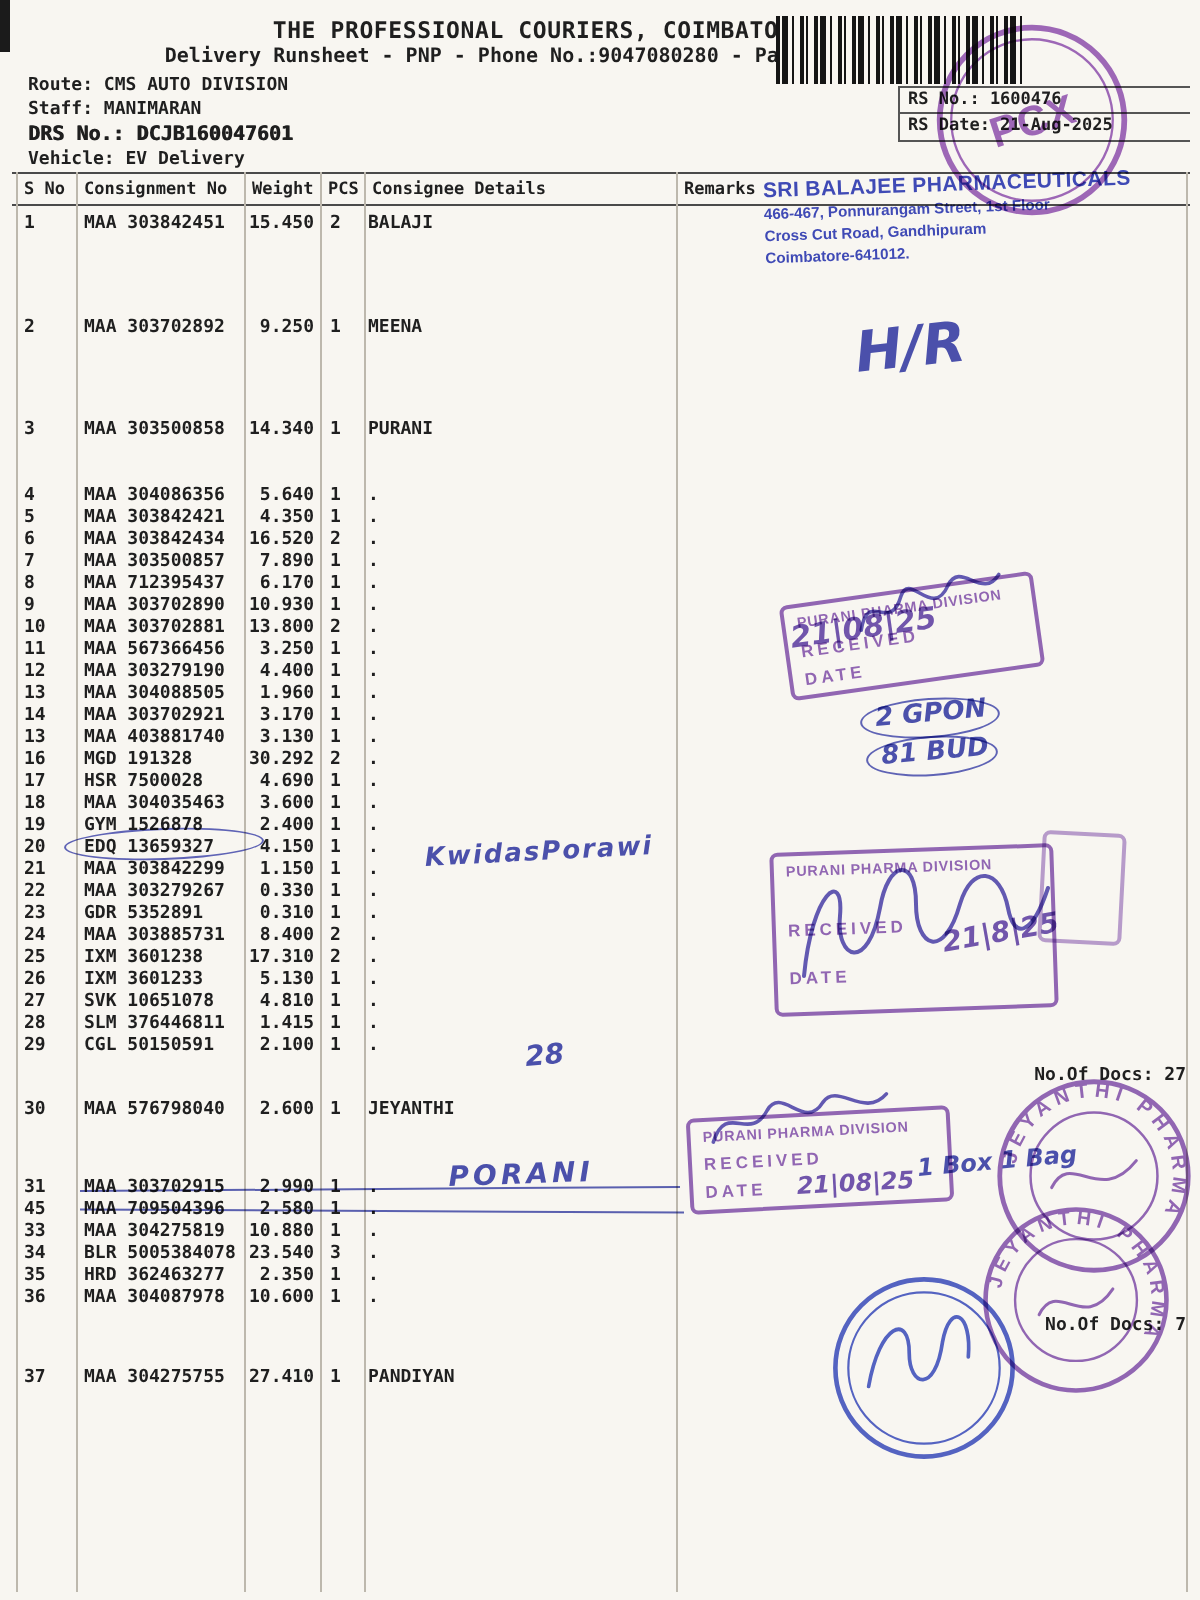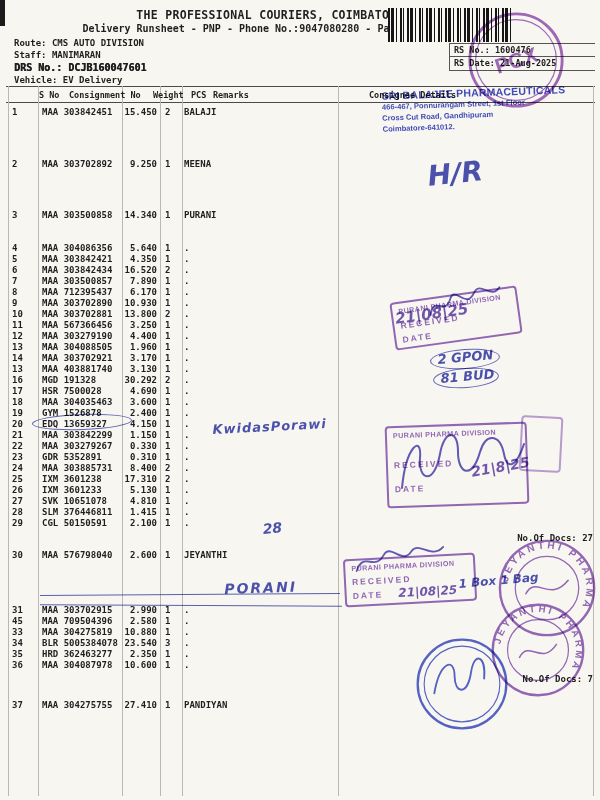--- a/index.html
+++ b/index.html
@@ -31,36 +31,36 @@
   .rs-box { position:absolute; left:449px; top:43px; width:146px; border-left:1px solid #555; }
   .rs-line { border-bottom:1px solid #555; height:14px; line-height:13px; padding-left:4px;
     font-size:8.5px; font-weight:bold; white-space:nowrap; }
   .rs-line:first-child { border-top:1px solid #555; }
 
   .rule { position:absolute; left:6px; width:589px; border-top:1px solid #4a4a4a; }
   .vline { position:absolute; top:86px; height:710px; width:1px; background:#bdb8ad; }
 
   .thead { position:absolute; left:8px; top:88px; width:585px; display:grid;
     grid-template-columns:30px 84px 38px 22px 156px 1fr;
-    font-size:8.5px; font-weight:bold; height:14px; line-height:14px;padding-left:27px; }
+    font-size:8.5px; font-weight:bold; height:14px; line-height:14px; }
   .thead span { padding-left:4px; white-space:nowrap; overflow:hidden; }
 
   .tbody { position:absolute; left:8px; top:103px; width:585px; }
   .trow { display:grid; grid-template-columns:30px 84px 38px 22px 156px 1fr;
     height:11px; line-height:11px; font-size:9px; font-weight:bold; }
   .cell { white-space:nowrap; overflow:hidden; }
   .c-sno  { padding-left:4px; }
   .c-cons { padding-left:4px; }
   .c-wt   { text-align:right; padding-right:3px; }
   .c-pcs  { padding-left:5px; }
   .c-name { padding-left:2px; }
   .docs-note { font-size:9px; font-weight:bold; margin-left:198px; height:11px; line-height:11px;text-align:right; }
   .g0{margin-top:4px}.g1{margin-top:41px}.g2{margin-top:40px}.g3{margin-top:22px}
   .g3 .docs-note{margin-top:4px}
-  .g4{margin-top:6px}.g5{margin-top:44px}.g5 .docs-note{margin-top:3px}.g6{margin-top:15px}
+  .g4{margin-top:6px}.g5{margin-top:28px}.g5 .docs-note{margin-top:3px}.g6{margin-top:15px}
 
   
   .hw { position:absolute; font-family:"DejaVu Sans", sans-serif; font-style:italic; font-weight:bold;
     color:#2d35a8; white-space:nowrap; opacity:.85; mix-blend-mode:multiply; transform-origin:left top; }
   .hw.purple { color:#5b3aa8; }
   .sig { position:absolute; mix-blend-mode:multiply; opacity:.85; }
   .pen-ellipse { position:absolute; border:1.6px solid #3a41b0; border-radius:50%;
     opacity:.8; mix-blend-mode:multiply; }
   .strike { position:absolute; border-top:1.7px solid #333ba8; opacity:.8; mix-blend-mode:multiply; }
 
@@ -115,22 +115,22 @@
   <div class="vline" style="left:160px"></div>
   <div class="vline" style="left:182px"></div>
   <div class="vline" style="left:338px"></div>
   <div class="vline" style="left:593px"></div>
 
   <div class="thead">
     <span>S No</span>
     <span>Consignment No</span>
     <span>Weight</span>
     <span>PCS</span>
+    <span>Consignee Details</span>
     <span>Remarks</span>
-    <span>Consignee Details</span>
   </div>
 
   <div class="tbody">
       <div class="tgroup g0">
         <div class="trow">
           <span class="cell c-sno">1</span>
           <span class="cell c-cons">MAA 303842451</span>
           <span class="cell c-wt">15.450</span>
           <span class="cell c-pcs">2</span>
           <span class="cell c-name">BALAJI</span>

